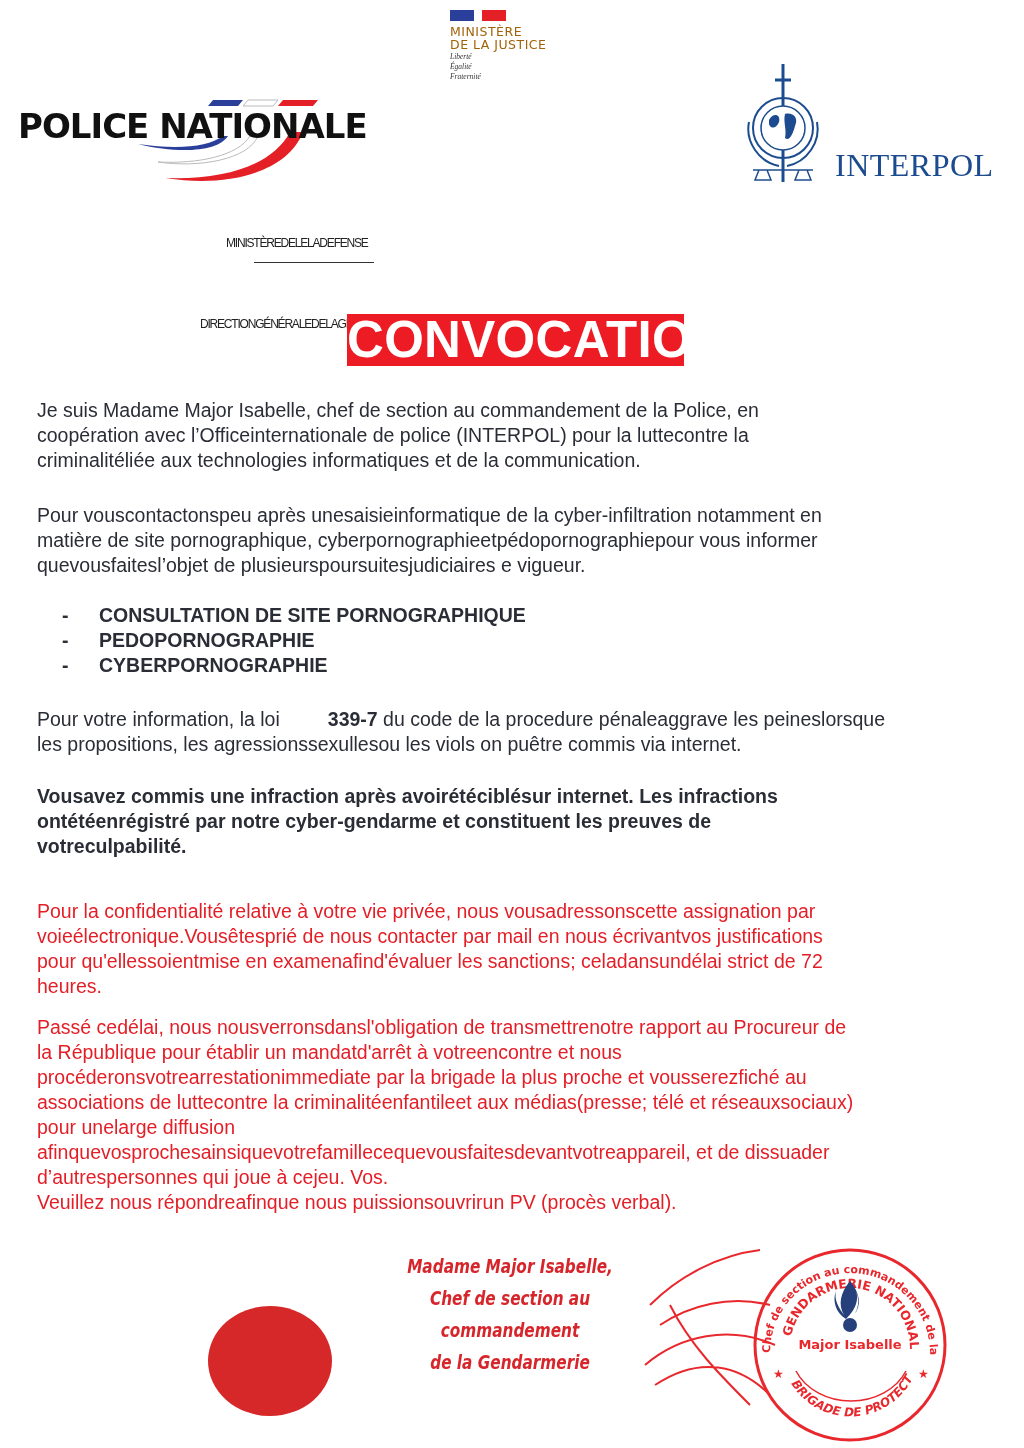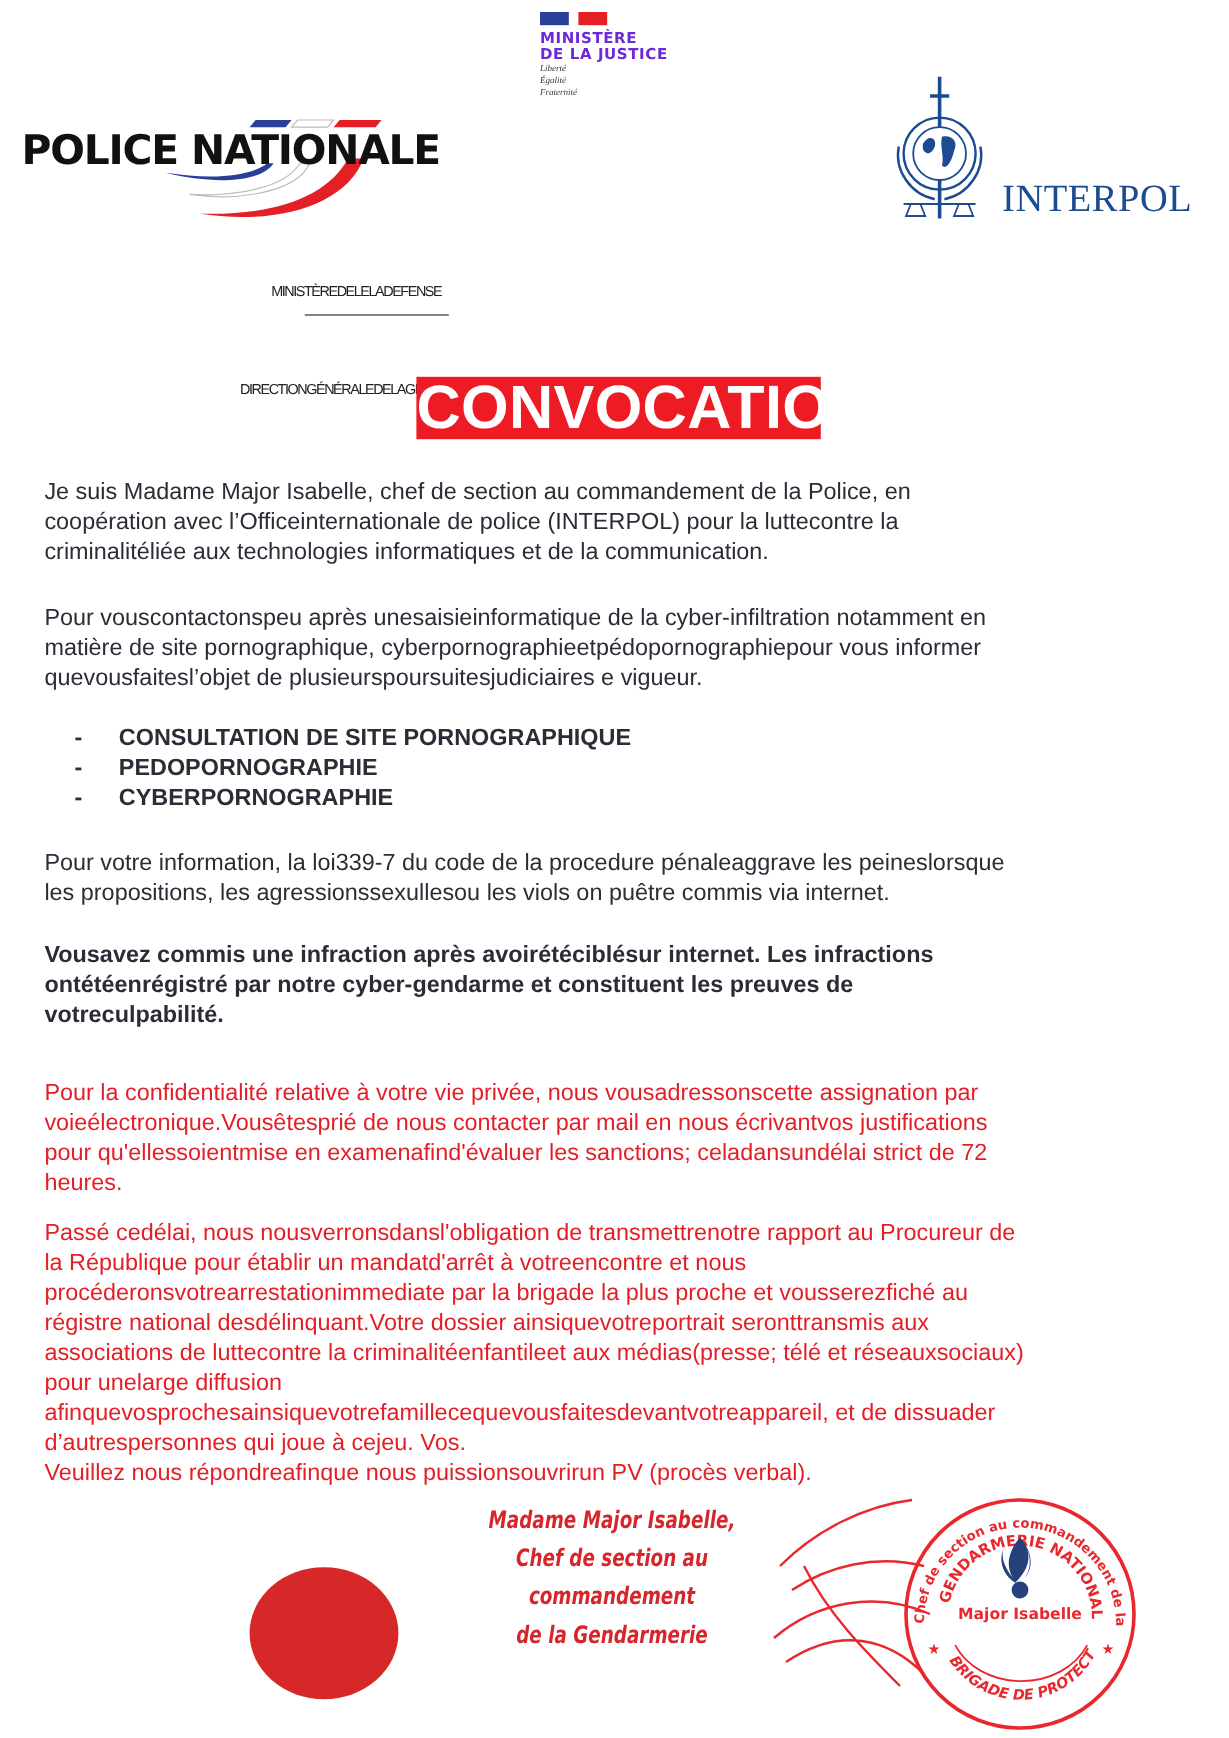--- a/index.html
+++ b/index.html
@@ -6,21 +6,21 @@
     body { width: 1024px; height: 1448px; position: relative; overflow: hidden;
            font-family: "Liberation Sans", sans-serif; color: #2b2d36; }
     .abs { position: absolute; }
 
     
     #justice { left: 450px; top: 10px; width: 170px; }
     #justice .flag { display: flex; gap: 8px; margin-bottom: 4px; }
     #justice .flag span { display: block; height: 11px; }
     #justice .flag .blue { width: 24px; background: #2a3f9a; }
     #justice .flag .red { width: 24px; background: #e41f26; }
-    #justice .t1 { font-family: "DejaVu Sans", sans-serif; font-weight: bold; font-size: 12.5px; line-height: 13px; color: #6d28d9; letter-spacing: 0.5px; }
+    #justice .t1 { font-family: "DejaVu Sans", sans-serif; font-weight: normal; font-size: 12.5px; line-height: 13px; color: #a16207; letter-spacing: 0.5px; }
     #justice .motto { font-family: "Liberation Serif", serif; font-style: italic; font-size: 7.5px; line-height: 8px; color: #333; margin-top: 2px; }
 
     
     #police { left: 18px; top: 92px; width: 310px; height: 95px; }
     #police .txt { position: absolute; left: 0; top: 14px; font-family: "DejaVu Sans", sans-serif;
                    font-weight: bold; font-size: 34px; letter-spacing: -1px; color: #111; white-space: nowrap; }
     #police svg { position: absolute; left: 60px; top: 0; }
 
     
     #interpol { left: 735px; top: 62px; width: 280px; height: 125px; }
@@ -39,21 +39,21 @@
              font-weight: bold; font-size: 51px; text-align: center; line-height: 52px; letter-spacing: 0.3px; }
 
     .para { left: 37px; width: 960px; font-size: 19.5px; line-height: 25px; }
     .narrow { font-family: "Liberation Sans Narrow", "Liberation Sans", sans-serif; }
     #p1 { top: 398px; color: #2b2d36; }
     #p2 { top: 503px; color: #2b2d36; }
     #list { left: 62px; top: 603px; font-weight: bold; font-size: 19.5px; line-height: 25px; color: #2b2d36; }
     #list .li { display: flex; }
     #list .dash { width: 37px; }
     #p3 { top: 707px; color: #2b2d36; }
-    #p3 b { font-weight: normal; }
+    #p3 b { font-weight: bold; padding-left: 48px; }
     #p4 { top: 784px; color: #2b2d36; font-weight: bold; }
     #p5 { top: 887px; color: #e41e26; margin-top: 12px; }
     #p6 { top: 1015px; color: #e41e26; font-family: "Liberation Sans", sans-serif; }
 
     .line { display: block; white-space: nowrap; }
 
     
     #sig { left: 340px; top: 1250px; width: 340px; text-align: center; color: #d7262b;
            font-family: "DejaVu Sans Condensed", "DejaVu Sans", sans-serif; font-style: italic; font-weight: bold;
            font-size: 20px; line-height: 32px; transform: scaleX(0.85); transform-origin: center; }
@@ -153,21 +153,20 @@
   <span class="line">Pour la confidentialité relative à votre vie privée, nous vousadressonscette assignation par</span>
   <span class="line">voieélectronique.Vousêtesprié de nous contacter par mail en nous écrivantvos justifications</span>
   <span class="line">pour qu'ellessoientmise en examenafind'évaluer les sanctions; celadansundélai strict de 72</span>
   <span class="line">heures.</span>
 </div>
 
 <div id="p6" class="abs para">
   <span class="line">Passé cedélai, nous nousverronsdansl'obligation de transmettrenotre rapport au Procureur de</span>
   <span class="line">la République pour établir un mandatd'arrêt à votreencontre et nous</span>
   <span class="line">procéderonsvotrearrestationimmediate par la brigade la plus proche et vousserezfiché au</span>
-  <span class="line">régistre national desdélinquant.Votre dossier ainsiquevotreportrait seronttransmis aux</span>
   <span class="line">associations de luttecontre la criminalitéenfantileet aux médias(presse; télé et réseauxsociaux)</span>
   <span class="line">pour unelarge diffusion</span>
   <span class="line">afinquevosprochesainsiquevotrefamillecequevousfaitesdevantvotreappareil, et de dissuader</span>
   <span class="line">d’autrespersonnes qui joue à cejeu. Vos.</span>
   <span class="line">Veuillez nous répondreafinque nous puissionsouvrirun PV (procès verbal).</span>
 </div>
 
 <div id="red-dot" class="abs"></div>
 
 <div id="sig" class="abs">

